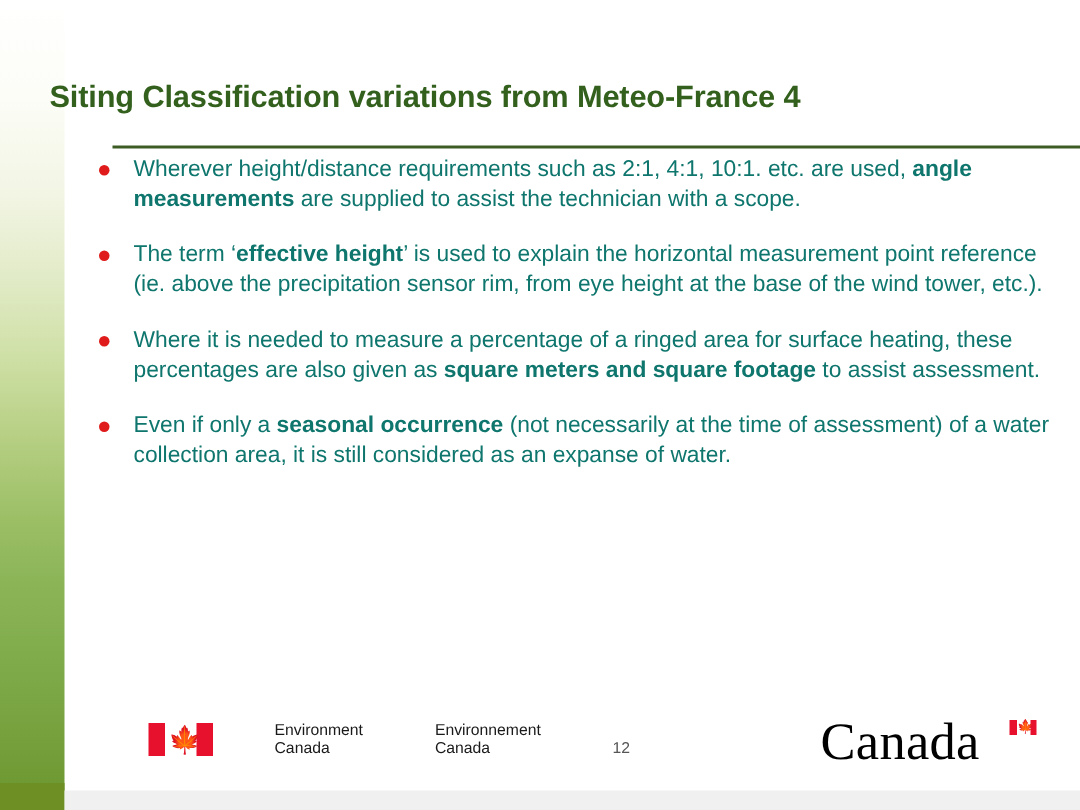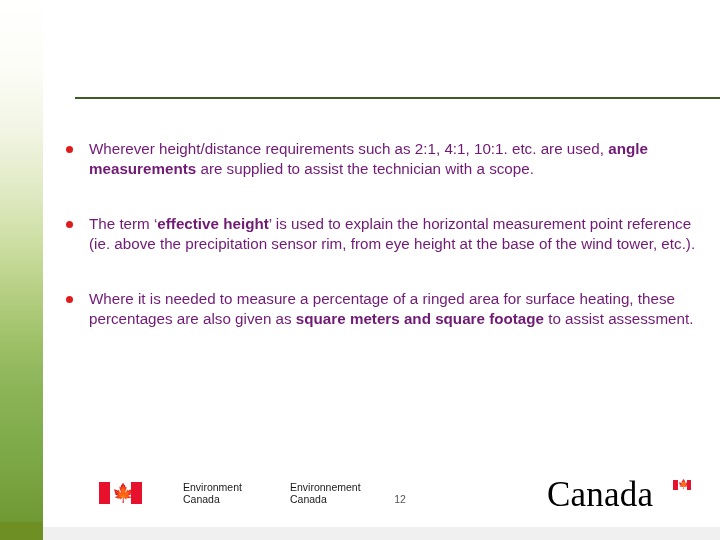--- a/index.html
+++ b/index.html
@@ -98,23 +98,22 @@
     top: 7px;
     width: 7px;
     height: 7px;
     border-radius: 50%;
     background: #e01b1b;
   }
   .bullet-text {
     display: block;
     font-size: 15.2px;
     line-height: 19.5px;
-    color: #701a75;
+    color: #0f766e;
     text-align: left;
-    margin-top: 36px;
   }
   .bullet-text b { font-weight: bold; }
 
   
   .footer {
     position: absolute;
     left: 43px;
     bottom: 13px;
     right: 0;
     height: 52px;
@@ -166,21 +165,21 @@
     color: #1a1a1a;
     white-space: nowrap;
     margin-left: 32px;
   }
 
   .page-number {
     position: absolute;
     left: 337px;
     top: 18px;
     width: 40px;
-    text-align: center;
+    text-align: right;
     font-size: 10.5px;
     color: #555555;
   }
 
   .canada-wordmark {
     position: absolute;
     right: 23px;
     top: 1px;
     width: 150px;
     height: 38px;
@@ -223,34 +222,39 @@
 </style>
 </head>
 <body>
 
 <div id="slide">
 
   <div class="left-band"></div>
   <div class="left-band-bottom"></div>
   <div class="bottom-strip"></div>
 
+  <div class="slide-title">Siting Classification variations from Meteo-France 4</div>
   <div class="title-rule"></div>
 
   <div class="bullets">
     <div class="bullet-row">
       <span class="bullet-marker"></span>
       <span class="bullet-text"><span>Wherever height/distance requirements such as 2:1, 4:1, 10:1. etc. are used, </span><b>angle measurements</b><span> are supplied to assist the technician with a scope.</span></span>
     </div>
     <div class="bullet-row">
       <span class="bullet-marker"></span>
       <span class="bullet-text"><span>The term ‘</span><b>effective height</b><span>’ is used to explain the horizontal measurement point reference (ie. above the precipitation sensor rim, from eye height at the base of the wind tower, etc.).</span></span>
     </div>
     <div class="bullet-row">
       <span class="bullet-marker"></span>
       <span class="bullet-text"><span>Where it is needed to measure a percentage of a ringed area for surface heating, these percentages are also given as </span><b>square meters and square footage</b><span> to assist assessment.</span></span>
+    </div>
+    <div class="bullet-row">
+      <span class="bullet-marker"></span>
+      <span class="bullet-text"><span>Even if only a </span><b>seasonal occurrence</b><span> (not necessarily at the time of assessment) of a water collection area, it is still considered as an expanse of water.</span></span>
     </div>
   </div>
 
   <div class="footer">
 
     <div class="ec-logo">
       <span class="ec-flag">
         <span class="bar-l"></span>
         <span class="bar-r"></span>
         <span class="leaf">🍁</span>

